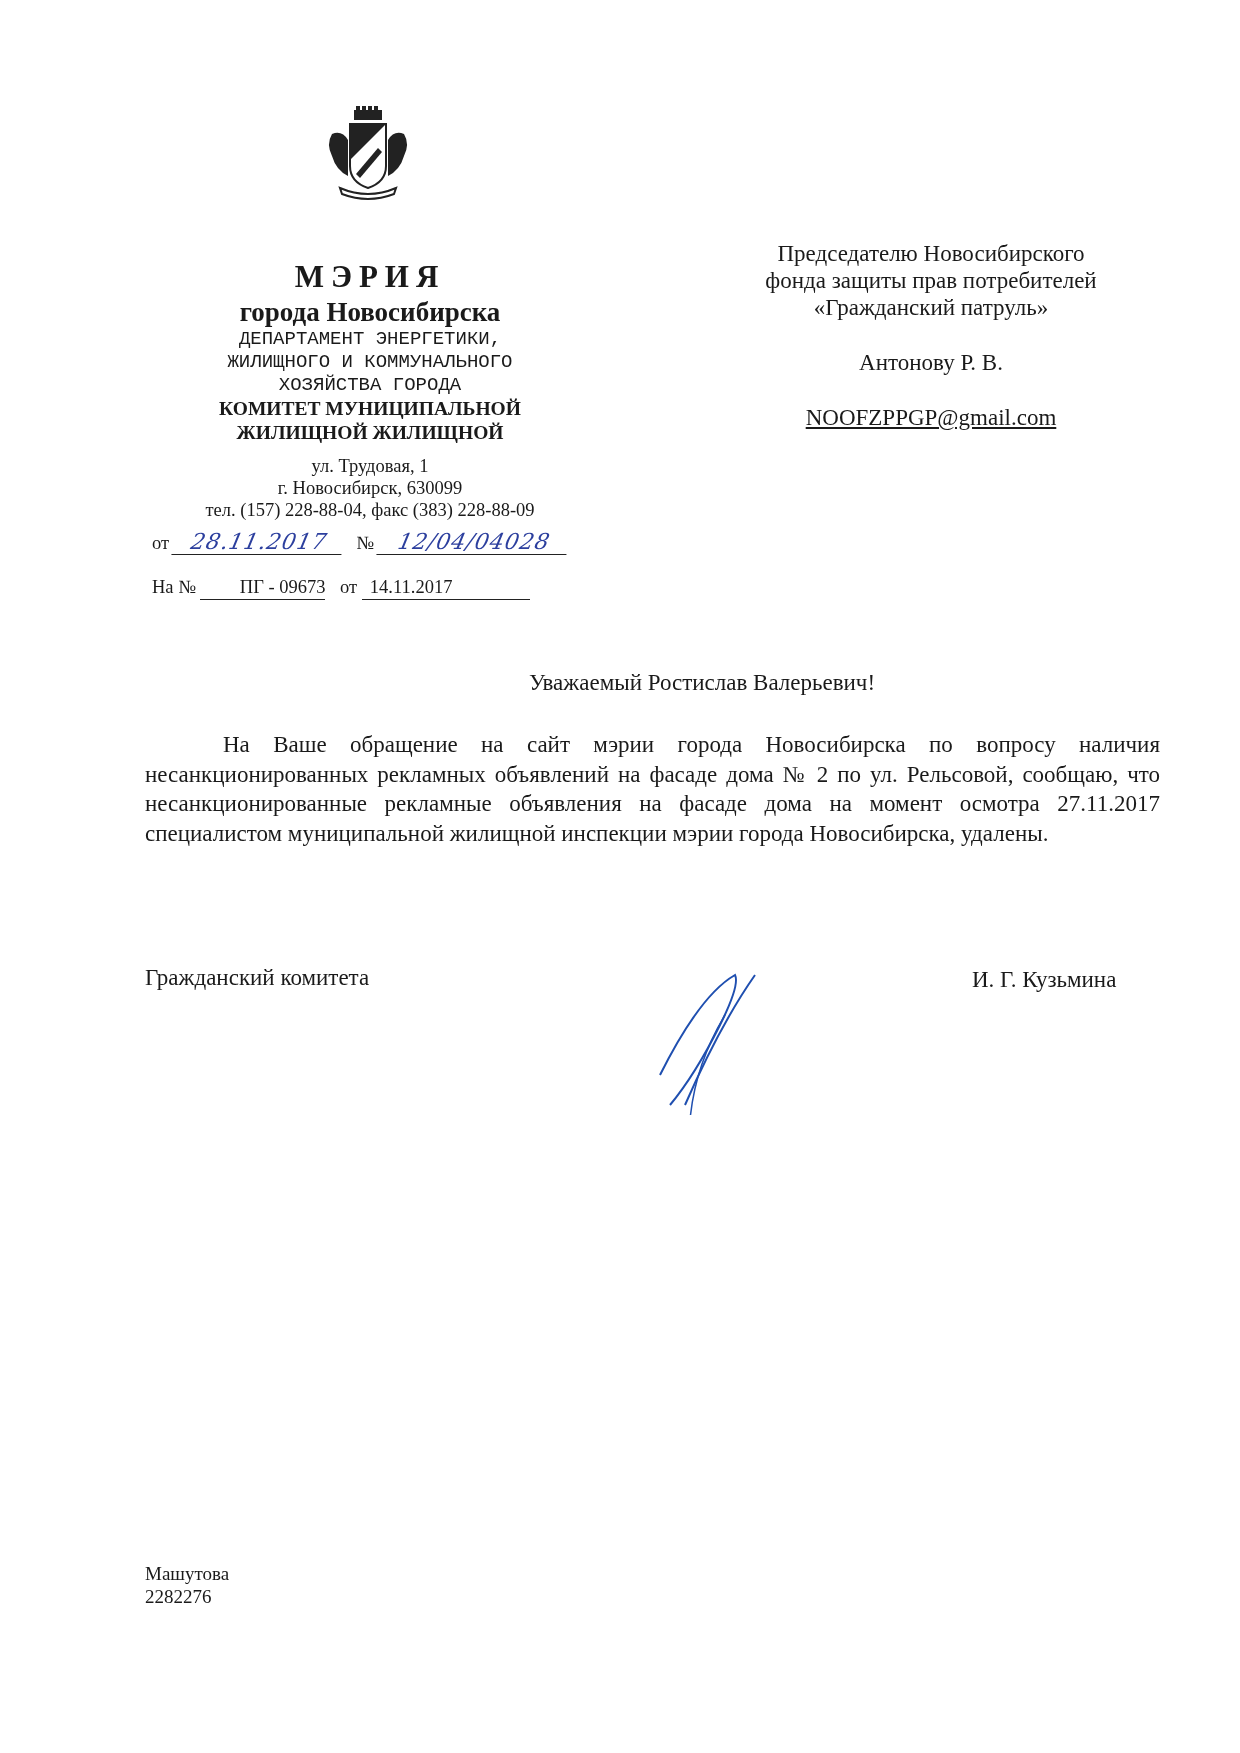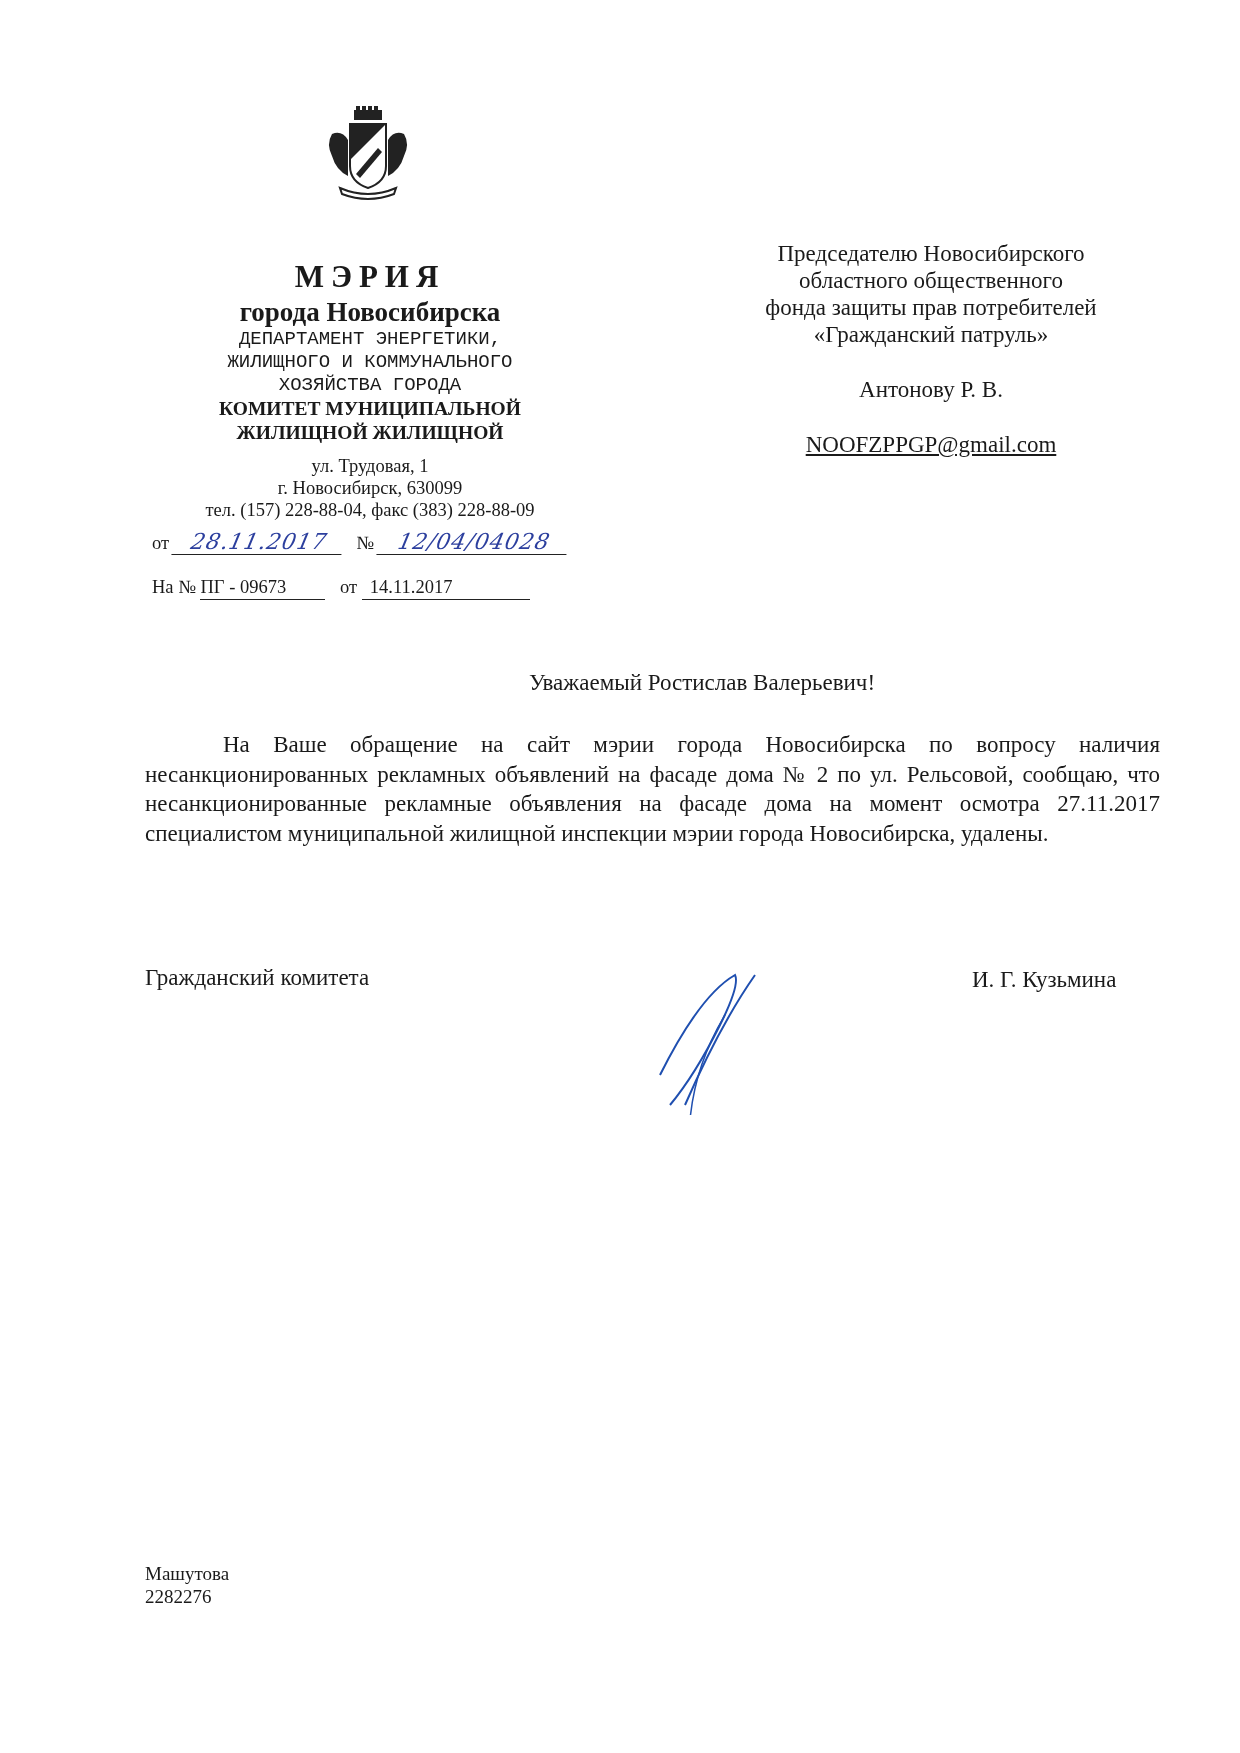--- a/index.html
+++ b/index.html
@@ -80,28 +80,27 @@
 
 <div class="abs refrow" style="left:152px; top:530px;">
   <span>от</span>
   <span class="hw" style="width:170px;">28.11.2017</span>
   <span style="margin-left:8px;">№</span>
   <span class="hw" style="width:190px;">12/04/04028</span>
 </div>
 
 <div class="abs refrow" style="left:152px; top:575px;">
   <span>На №</span>
-  <span class="uline" style="width:125px;">ПГ - 09673</span>
+  <span class="uline" style="width:125px;text-align:right;">ПГ - 09673</span>
   <span style="margin-left:10px;">от</span>
   <span class="uline" style="width:160px; padding-left:8px;">14.11.2017</span>
 </div>
 
 <div id="recipient" class="abs">
   <div>Председателю Новосибирского</div>
-  <div>областного общественного</div>
   <div>фонда защиты прав потребителей</div>
   <div>«Гражданский патруль»</div>
   <div class="gap"></div>
   <div>Антонову Р. В.</div>
   <div class="gap"></div>
   <div class="email">NOOFZPPGP@gmail.com</div>
 </div>
 
 <div id="salutation" class="abs">Уважаемый Ростислав Валерьевич!</div>
 

